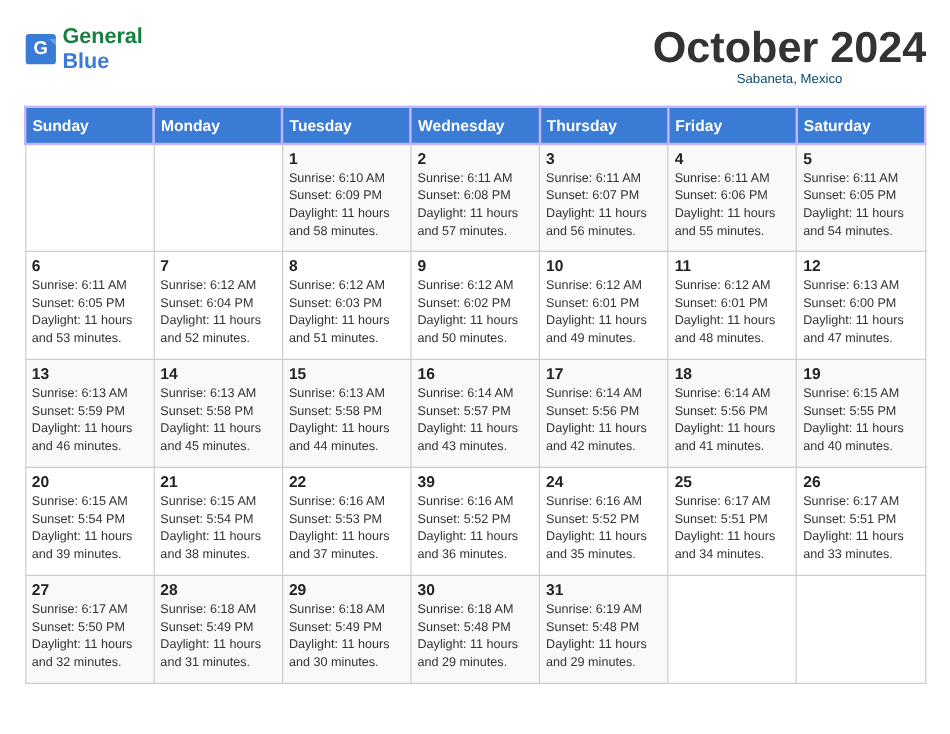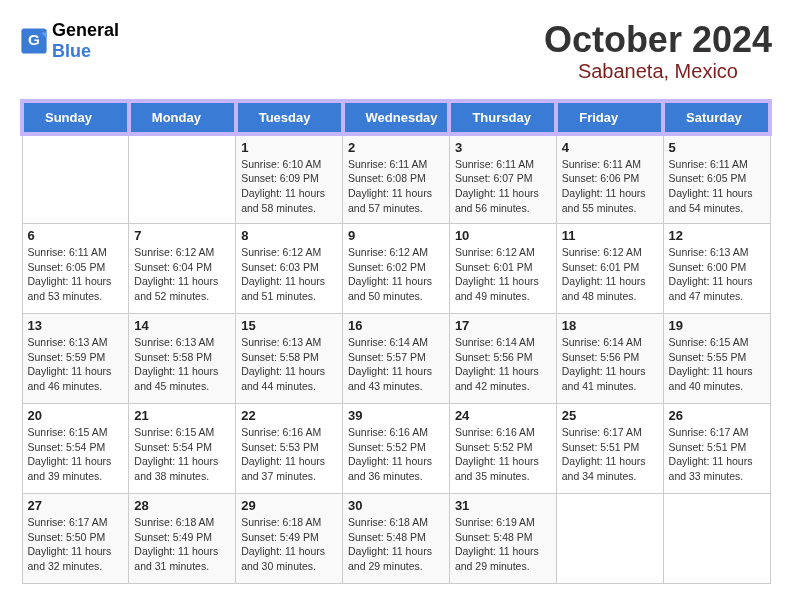--- a/index.html
+++ b/index.html
@@ -28,36 +28,36 @@
     .title-block {
       text-align: center;
     }
     .month-year {
       font-size: 36px;
       font-weight: bold;
       color: #333;
       line-height: 1.1;
     }
     .location {
-      font-size: 20px;
-      color: #7f1d1d;
+      font-size: 11px;
+      color: #0c4a6e;
     }
     table {
       width: 100%;
       border-collapse: collapse;
       table-layout: fixed;
     }
     thead tr th {
       background: #3a7bd5;
       color: #fff;
       font-size: 13px;
       font-weight: bold;
-      padding: 7px 21px;
+      padding: 7px 5px;
       text-align: left;
-      border: 4px solid #c4b5fd;
+      border: 2px solid #c4b5fd;
     }
     tbody tr td {
       border: 1px solid #ccc;
       vertical-align: top;
       padding: 4px 5px;
       height: 90px;
       font-size: 11px;
       color: #333;
       background: #fff;
     }
@@ -83,21 +83,21 @@
 <body>
 
 <div class="header">
   <div class="logo">
     <svg class="logo-icon" viewBox="0 0 40 40">
       <rect x="2" y="2" width="36" height="36" rx="4" fill="#3a7bd5"></rect>
       <text x="20" y="26" text-anchor="middle" font-size="22" font-weight="bold" fill="white" font-family="Arial">G</text>
       <polygon points="30,8 38,8 38,16" fill="#5ba3f5"></polygon>
     </svg>
     <div>
-      <span style="font-size:18px;font-weight:bold;color:#000000;">General</span><br>
+      <span style="font-size:18px;font-weight:bold;color:#15803d;">General</span><br>
       <span style="font-size:18px;font-weight:bold;color:#3a7bd5;">Blue</span>
     </div>
   </div>
   <div class="title-block">
     <div class="month-year">October 2024</div>
     <div class="location">Sabaneta, Mexico</div>
   </div>
 </div>
 
 <table>

